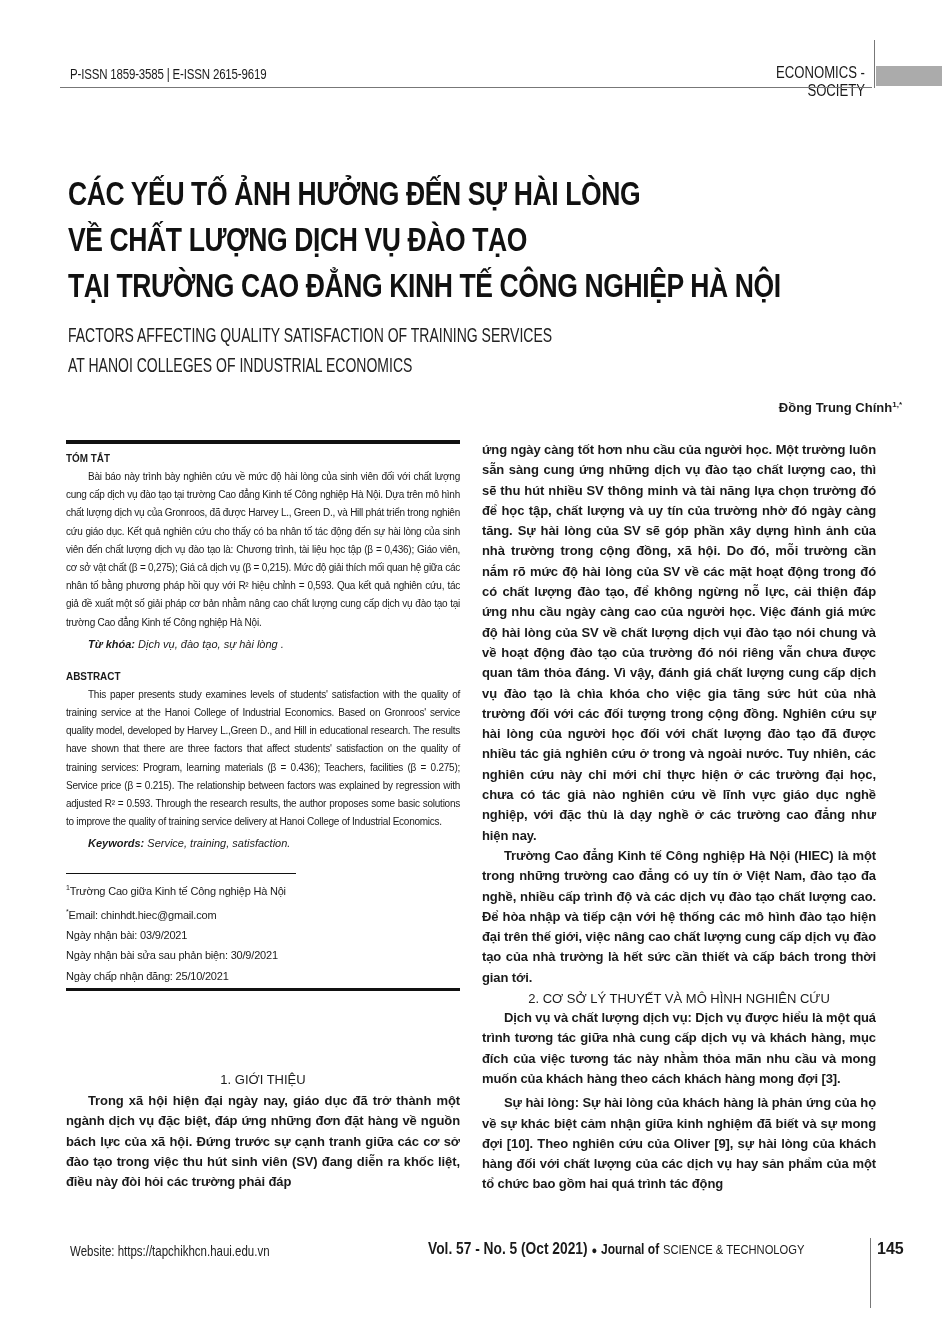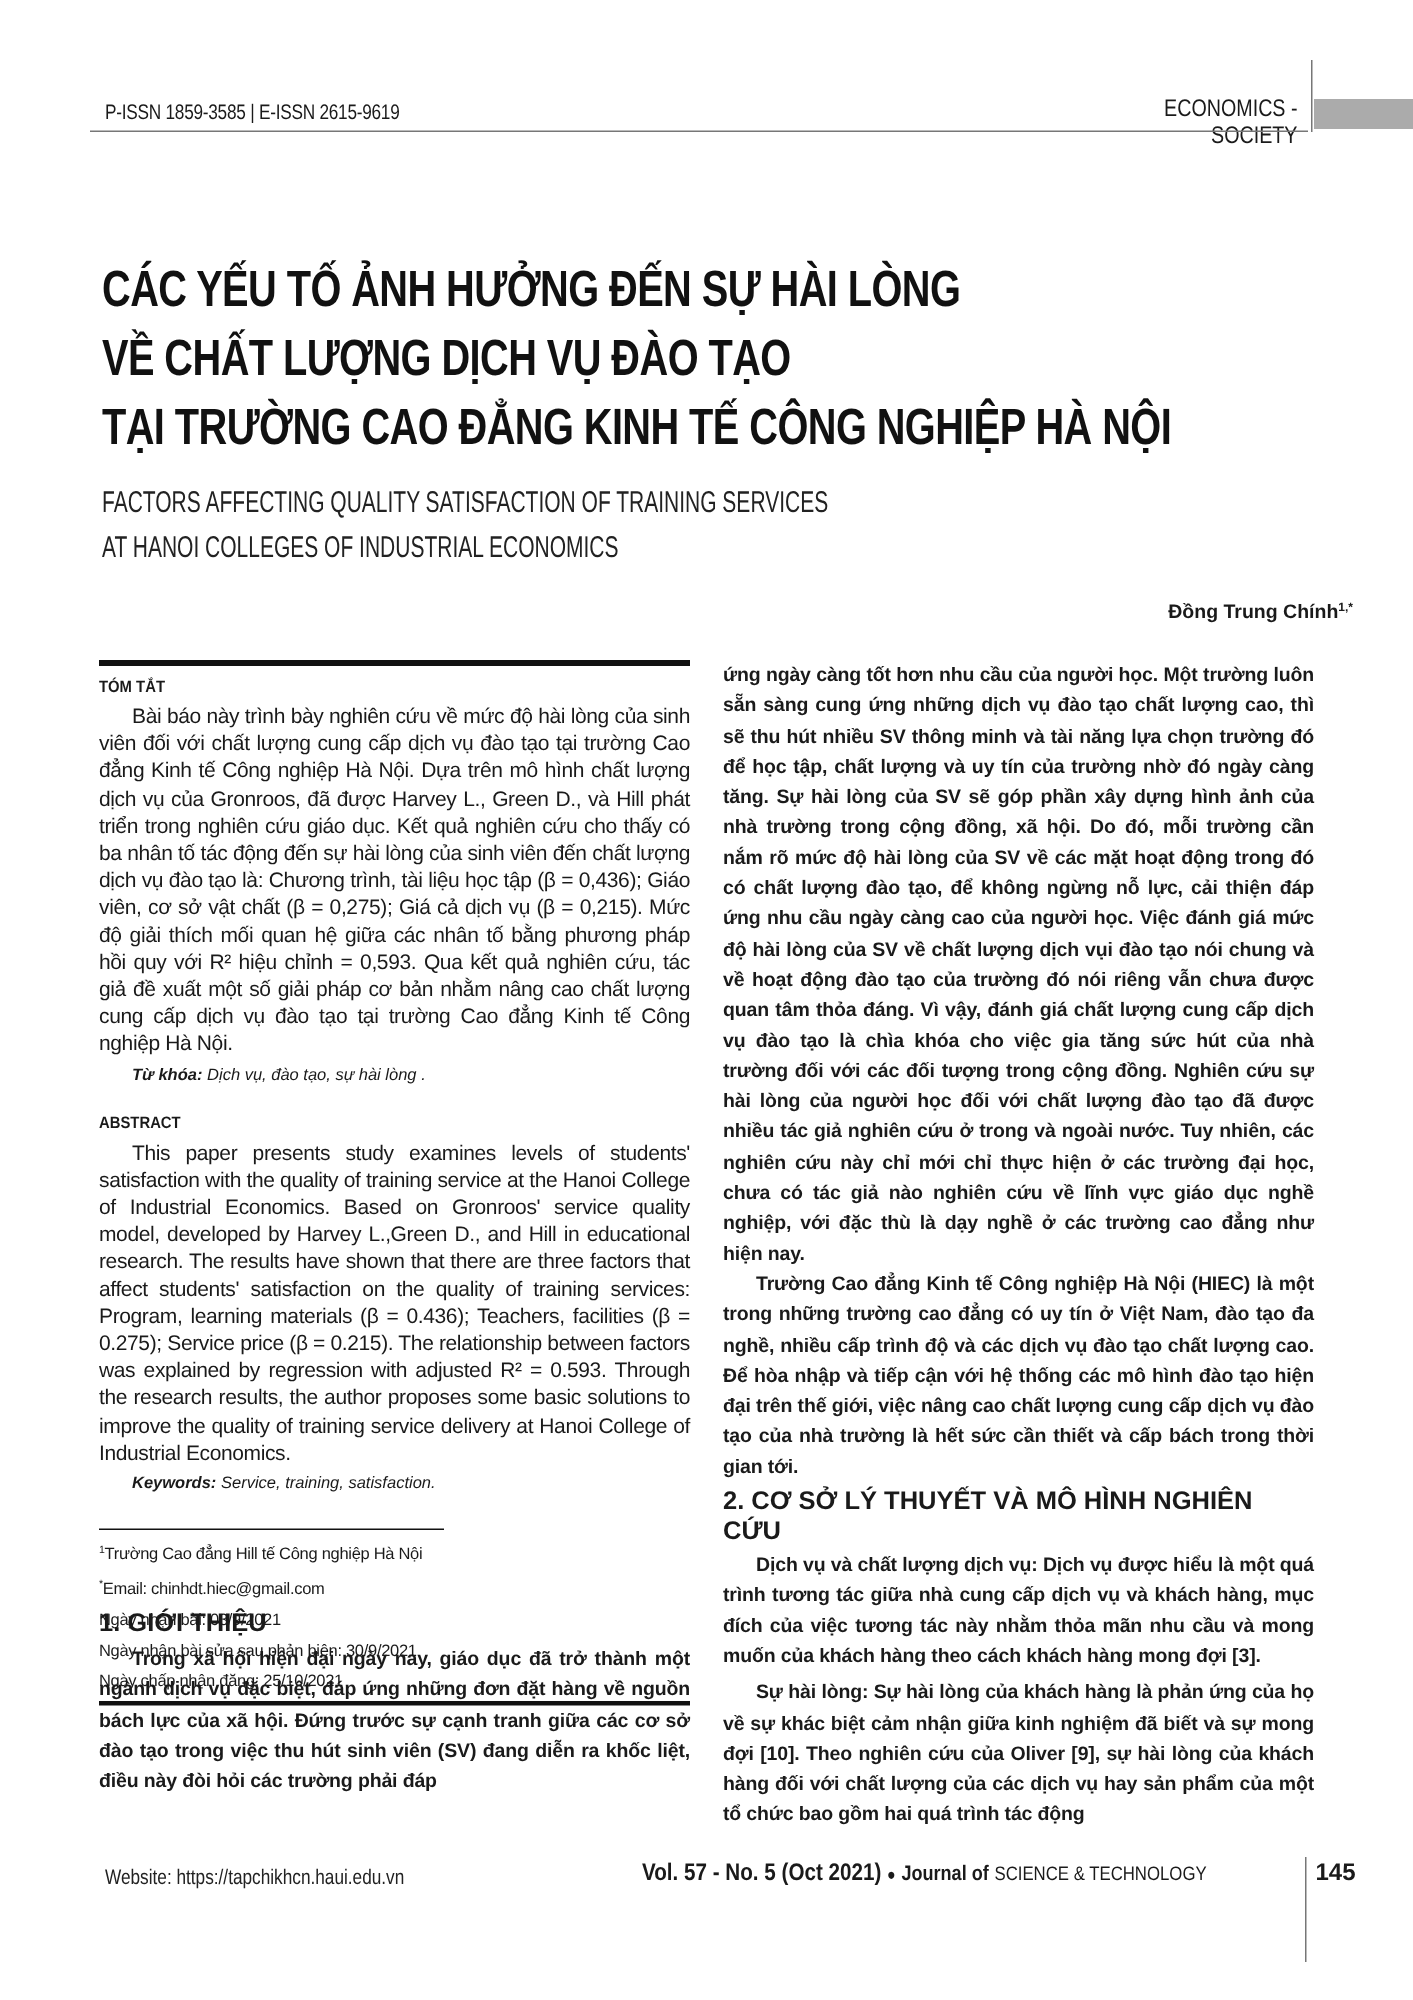--- a/index.html
+++ b/index.html
@@ -18,32 +18,32 @@
   .title-en { position: absolute; left: 68px; top: 320px; }
   .title-en div { font-size: 20px; line-height: 30px; transform: scaleX(0.7); transform-origin: left top; white-space: nowrap; color: #222; }
 
   .author { position: absolute; right: 40px; top: 400px; font-size: 13px; font-weight: 700; }
   .author sup { font-size: 8px; }
 
   
   .lcol { position: absolute; left: 66px; top: 440px; width: 394px; }
   .thick-rule { height: 4px; background: #111; }
   .sec-label { font-size: 11px; font-weight: 700; margin-top: 8px; margin-bottom: 4px; transform: scaleX(0.9); transform-origin: left top; }
-  .abs-text { font-size: 14px; line-height: 18.2px; text-align: justify; letter-spacing: -0.25px; }
+  .abs-text { font-size: 10px; line-height: 18.2px; text-align: justify; letter-spacing: -0.25px; }
   .abs-text .ind { display: inline-block; width: 22px; }
   .kw { font-size: 11px; margin: 6px 0 0 22px; font-style: italic; }
   .kw b { font-weight: 700; }
   .abstract-block { margin-top: 20px; }
   .foot-rule { width: 230px; height: 1px; background: #111; margin-top: 24px; }
   .notes { font-size: 11px; line-height: 20.5px; margin-top: 4px; letter-spacing: -0.2px; }
   .notes sup { font-size: 7px; }
   .thick-rule2 { height: 3px; background: #111; margin-top: 2px; }
 
   .intro { position: absolute; left: 66px; top: 1072px; width: 394px; }
-  .h2 { font-size: 17px; font-weight: 700; margin-bottom: 4px; }
+  .h2 { font-size: 13px; font-weight: 400; margin-bottom: 4px; text-align: center; }
   .body-text { font-size: 13px; line-height: 20.3px; text-align: justify; letter-spacing: -0.1px; font-weight: bold; }
   .body-text .ind { display: inline-block; width: 22px; }
 
   
   .rcol { position: absolute; left: 482px; top: 440px; width: 394px; }
   .rcol .body-text { margin: 0; }
   .rcol p { margin: 0; }
   .rcol .h2 { margin-top: 3px; margin-bottom: 2px; }
 
   
@@ -83,21 +83,21 @@
     <div class="abs-text"><span class="ind"></span><span>Bài báo này trình bày nghiên cứu về mức độ hài lòng của sinh viên đối với chất lượng cung cấp dịch vụ đào tạo tại trường Cao đẳng Kinh tế Công nghiệp Hà Nội. Dựa trên mô hình chất lượng dịch vụ của Gronroos, đã được Harvey L., Green D., và Hill  phát triển trong nghiên cứu giáo dục. Kết quả nghiên cứu cho thấy có ba nhân tố tác động đến sự hài lòng của sinh viên đến chất lượng dịch vụ đào tạo là: Chương trình, tài liệu học tập (β = 0,436); Giáo viên, cơ sở vật chất (β = 0,275); Giá cả dịch vụ (β = 0,215). Mức độ giải thích mối quan hệ giữa các nhân tố bằng phương pháp hồi quy với R² hiệu chỉnh = 0,593. Qua kết quả nghiên cứu, tác giả đề xuất một số giải pháp cơ bản nhằm nâng cao chất lượng cung cấp dịch vụ đào tạo tại trường Cao đẳng Kinh tế Công nghiệp Hà Nội.</span></div>
     <div class="kw"><b>Từ khóa:</b> <span>Dịch vụ, đào tạo, sự hài lòng .</span></div>
   </div>
   <div class="abstract-block">
     <div class="sec-label">ABSTRACT</div>
     <div class="abs-text"><span class="ind"></span><span>This paper presents study examines levels of students' satisfaction with the quality of training service at the Hanoi College of Industrial Economics. Based on Gronroos' service quality model, developed by Harvey L.,Green D., and Hill in educational research. The results have shown that there are three factors that affect students' satisfaction on the quality of training services: Program, learning materials (β = 0.436); Teachers, facilities (β = 0.275); Service price (β = 0.215). The relationship between factors was explained by regression with adjusted R² = 0.593. Through the research results, the author proposes some basic solutions to improve the quality of training service delivery at Hanoi College of Industrial Economics.</span></div>
     <div class="kw"><b>Keywords:</b> <span>Service, training, satisfaction.</span></div>
   </div>
   <div class="foot-rule"></div>
   <div class="notes">
-    <div><sup>1</sup><span>Trường Cao đẳng Hill tế Công nghiệp Hà Nội</span></div>
+    <div><sup>1</sup><span>Trường Cao giữa Kinh tế Công nghiệp Hà Nội</span></div>
     <div><sup>*</sup><span>Email: chinhdt.hiec@gmail.com</span></div>
     <div>Ngày nhận bài: 03/9/2021</div>
     <div>Ngày nhận bài sửa sau phản biện: 30/9/2021</div>
     <div>Ngày chấp nhận đăng: 25/10/2021</div>
   </div>
   <div class="thick-rule2"></div>
 </div>
 
 <div class="intro">
   <div class="h2">1. GIỚI THIỆU</div>

